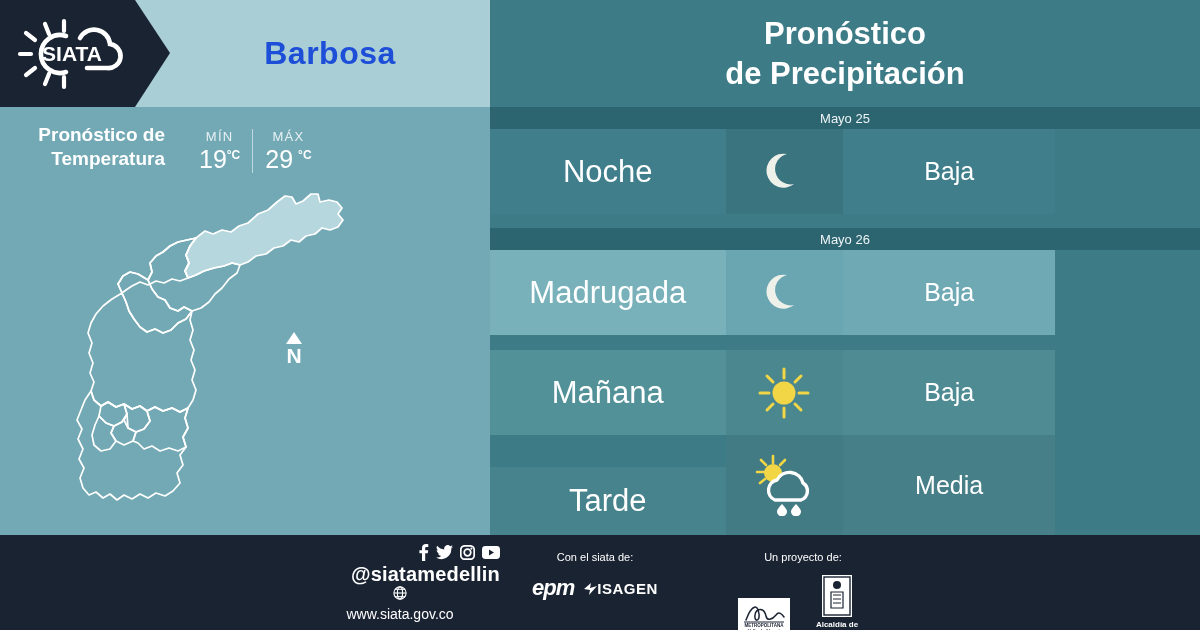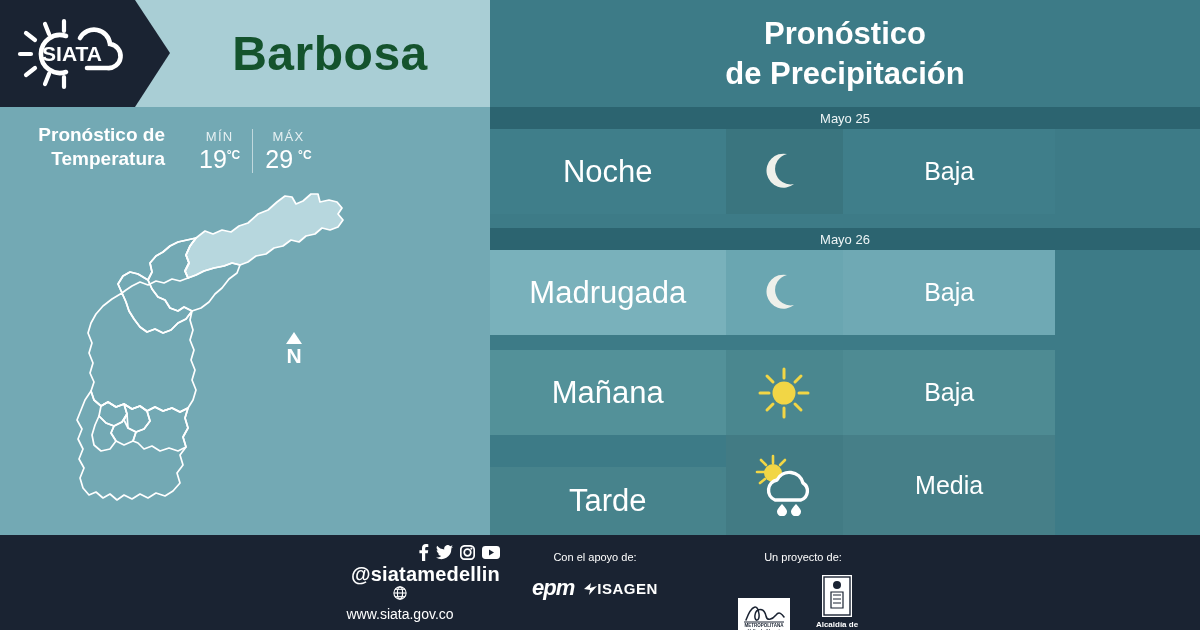--- a/index.html
+++ b/index.html
@@ -25,22 +25,22 @@
     position:absolute; left:0; top:0; width:170px; height:107px;
     background:#1a2332;
     clip-path: polygon(0 0, 135px 0, 170px 53px, 135px 107px, 0 107px);
     display:flex; align-items:center; justify-content:flex-start;
     padding-left:14px;
   }
   .logo-svg { width:116px; height:76px; display:block; }
   .city-title {
     position:absolute; left:170px; top:0; width:320px; height:107px;
     display:flex; align-items:center; justify-content:center;
-    color:#14532d;
-    font-size:48px; font-weight:bold; letter-spacing:0.5px;
+    color:#1d4ed8;
+    font-size:32px; font-weight:bold; letter-spacing:0.5px;
   }
 
   
   .temp-block {
     position:absolute; left:0; top:107px; width:490px; height:80px;
     display:flex; align-items:center; 
   }
   .temp-label {
     color:#ffffff; font-size:19px; font-weight:bold; line-height:1.28;
     text-align:right; width:165px;
@@ -358,21 +358,21 @@
           <ellipse cx="7" cy="7" rx="2.6" ry="6.1" fill="none" stroke="#fff" stroke-width="1.1"></ellipse>
           <line x1="0.9" y1="7" x2="13.1" y2="7" stroke="#fff" stroke-width="1.1"></line>
           <line x1="2" y1="3.3" x2="12" y2="3.3" stroke="#fff" stroke-width="1.1"></line>
           <line x1="2" y1="10.7" x2="12" y2="10.7" stroke="#fff" stroke-width="1.1"></line>
         </svg>
         <span>www.siata.gov.co</span>
       </div>
     </div>
 
     <div class="foot-support">
-      <span class="foot-cap">Con el apoyo de:</span>
+      <span class="foot-cap">Con el siata de:</span>
       <div class="epm-row">
         <span class="epm-word">epm</span>
         <span class="isagen-word">
           <svg width="13" height="12" viewBox="0 0 13 12" style="vertical-align:-1px;">
             <path d="M0 6 L7 0 L6 5 L13 3 L5 12 L6 7 Z" fill="#ffffff"></path>
           </svg><span>ISAGEN</span>
         </span>
       </div>
     </div>
 

